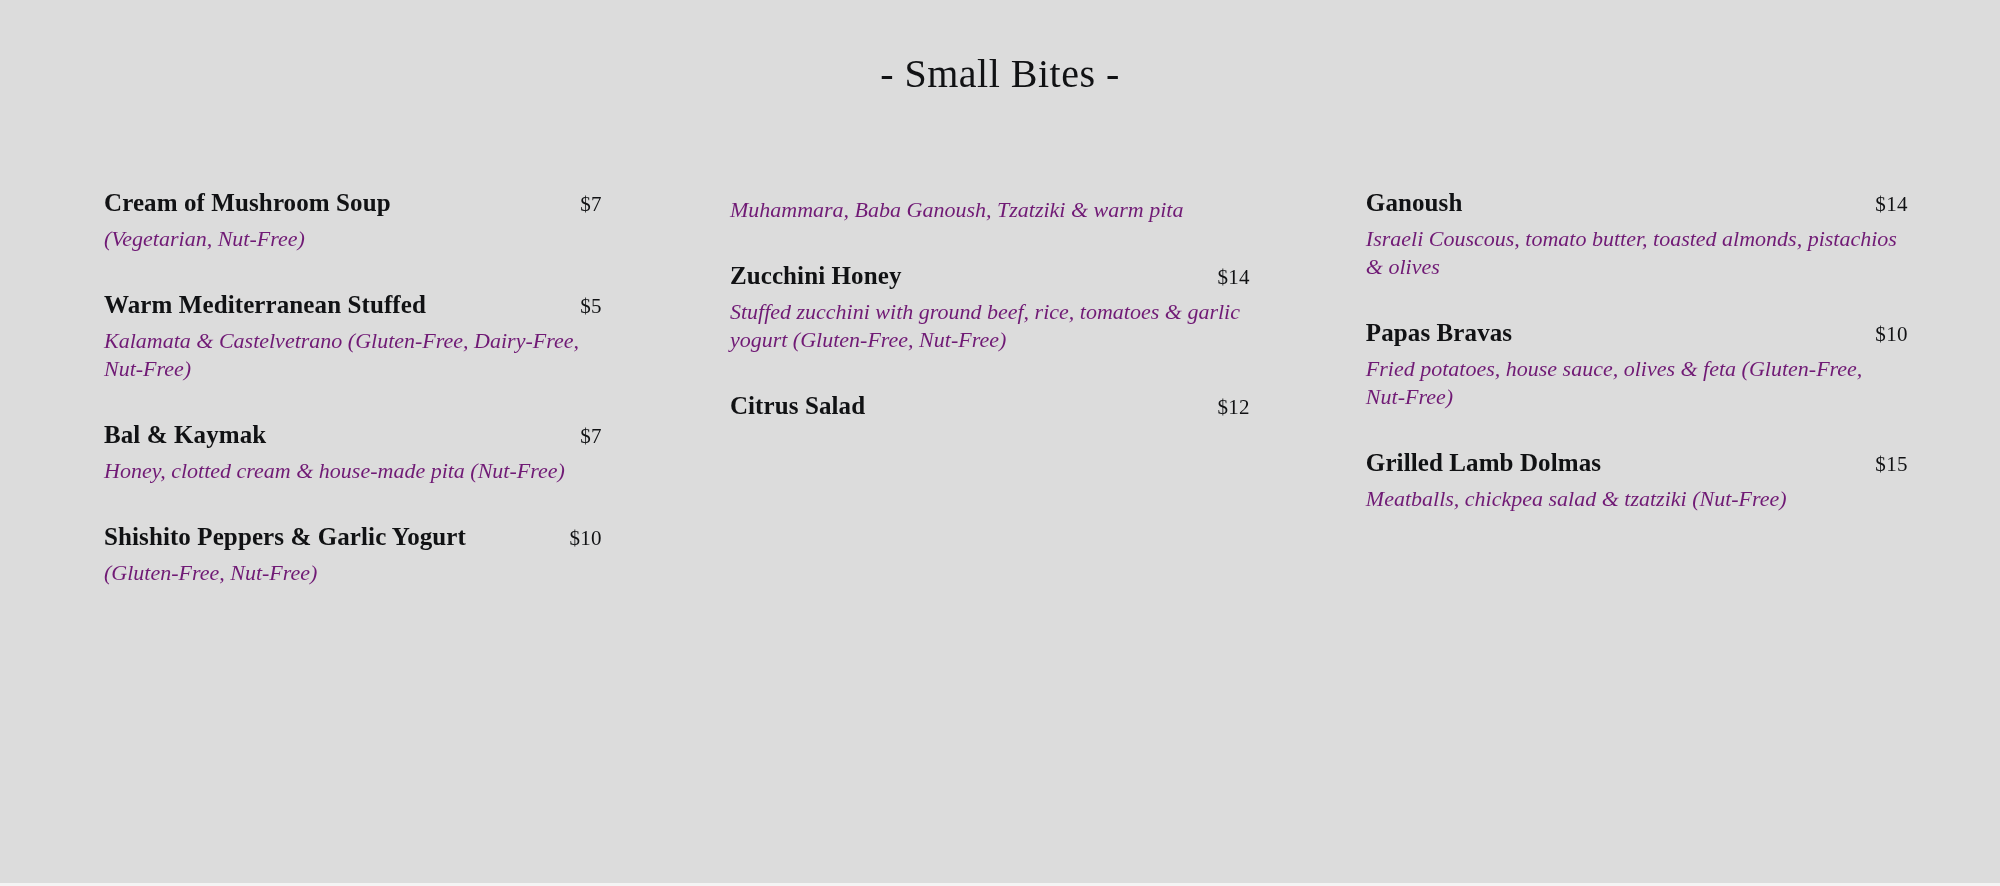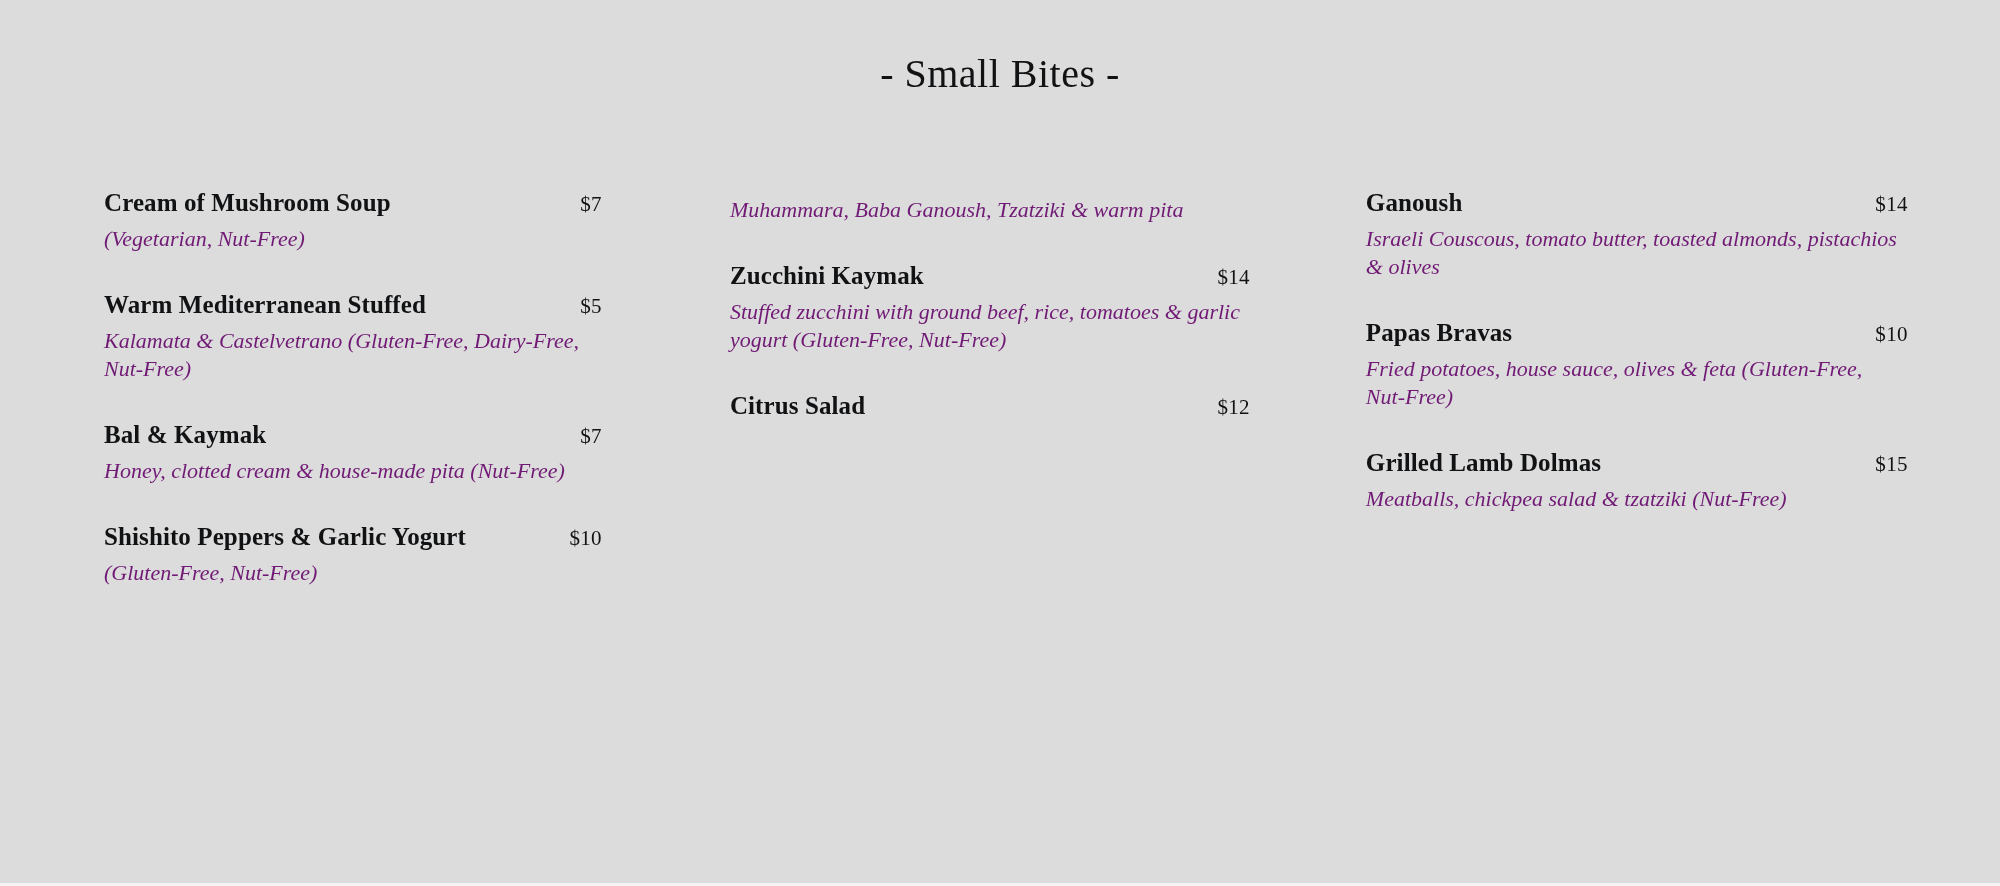--- a/index.html
+++ b/index.html
@@ -133,21 +133,21 @@
     </div>
 
     <div class="column col-2">
 
       <div class="item">
         <div class="item-desc">Muhammara, Baba Ganoush, Tzatziki &amp; warm pita</div>
       </div>
 
       <div class="item">
         <div class="item-head">
-          <span class="item-name">Zucchini Kaymak</span>
+          <span class="item-name">Zucchini Honey</span>
           <span class="item-price">$14</span>
         </div>
         <div class="item-desc">Stuffed zucchini with ground beef, rice, tomatoes &amp; garlic yogurt (Gluten-Free, Nut-Free)</div>
       </div>
 
       <div class="item">
         <div class="item-head">
           <span class="item-name">Citrus Salad</span>
           <span class="item-price">$12</span>
         </div>

